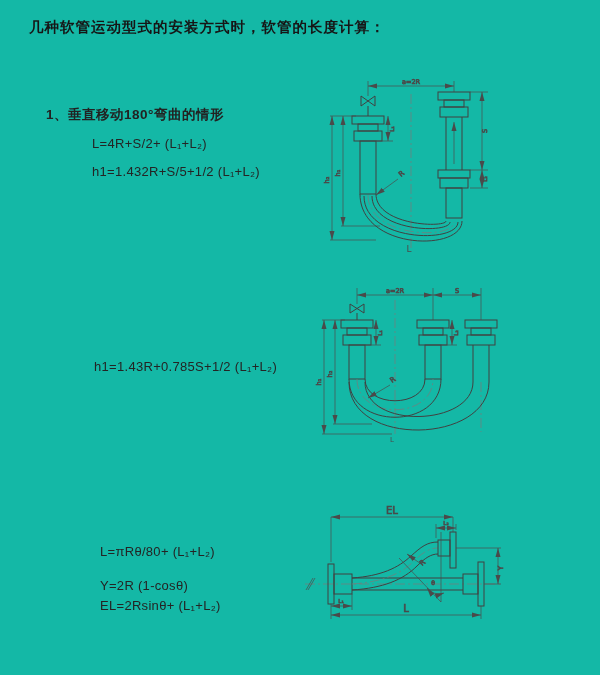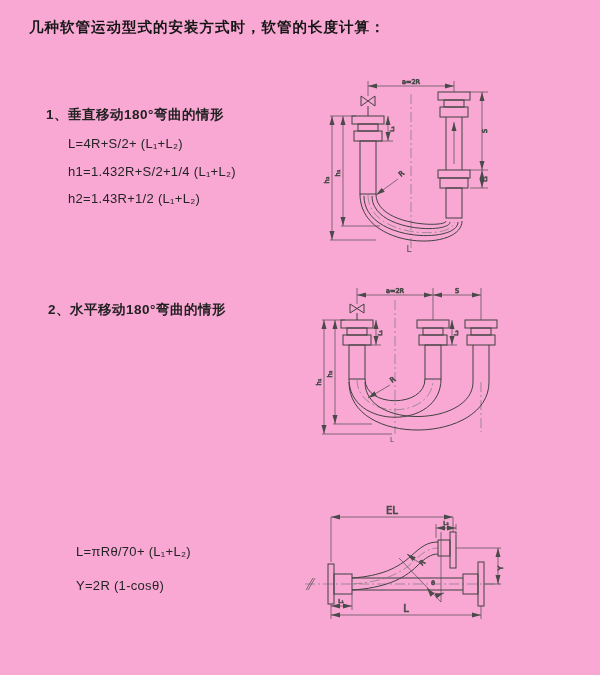--- a/index.html
+++ b/index.html
@@ -1,47 +1,47 @@
 <!DOCTYPE html>
 <html><head>
 <meta charset="utf-8">
 <style>
   html,body{margin:0;padding:0;background:#e9e9e9;}
   .page{
     position:relative;width:600px;height:675px;margin:0 auto;
-    background:#f9a8d4;overflow:hidden;
+    background:#14b8a6;overflow:hidden;
     font-family:"Liberation Sans","DejaVu Sans",sans-serif;
     color:#1b1b1b;
   }
   .t{position:absolute;white-space:nowrap;}
   .title{font-size:14.5px;font-weight:bold;letter-spacing:1px;color:#161616;}
   .heading{font-size:13.5px;font-weight:bold;letter-spacing:.5px;color:#222;text-align:center;}
-  .formula{font-size:13px;letter-spacing:.3px;color:#242424;}
+  .formula{font-size:13px;letter-spacing:.3px;color:#242424;margin-left:24px;}
   svg{position:absolute;overflow:visible;}
   svg text{font-family:"DejaVu Sans","Liberation Sans",sans-serif;fill:#4a4a4a;}
   .draw{stroke:#414141;stroke-width:1;fill:none;}
   .dim{stroke:#4a4a4a;stroke-width:.7;fill:none;}
   .cl{stroke:#7a7a7a;stroke-width:.7;fill:none;stroke-dasharray:10 3 2 3;}
 </style>
 </head>
 <body>
 
 <div class="page">
 
   <div class="t title" style="left:29px;top:18px">几种软管运动型式的安装方式时，软管的长度计算：</div>
 
   <div class="t heading" style="left:46px;top:106px">1、垂直移动180°弯曲的情形</div>
   <div class="t formula" style="left:68px;top:136px">L=4R+S/2+ (L₁+L₂)</div>
-  <div class="t formula" style="left:68px;top:164px">h1=1.432R+S/2+1/4 (L₁+L₂)</div>
-  <div class="t formula" style="left:68px;top:191px">h2=1.43R+1/2 (L₁+L₂)</div>
-
-  <div class="t heading" style="left:48px;top:301px">2、水平移动180°弯曲的情形</div>
-
-  <div class="t formula" style="left:76px;top:544px">L=πRθ/70+ (L₁+L₂)</div>
+  <div class="t formula" style="left:68px;top:164px">h1=1.432R+S/5+1/2 (L₁+L₂)</div>
+
+  <div class="t formula" style="left:70px;top:359px">h1=1.43R+0.785S+1/2 (L₁+L₂)</div>
+
+  <div class="t formula" style="left:76px;top:544px">L=πRθ/80+ (L₁+L₂)</div>
   <div class="t formula" style="left:76px;top:578px">Y=2R (1-cosθ)</div>
+  <div class="t formula" style="left:76px;top:598px">EL=2Rsinθ+ (L₁+L₂)</div>
 
   <svg style="left:312px;top:76px" width="225" height="180" viewBox="0 0 225 180">
     <defs>
       <marker id="a1" viewBox="0 0 10 10" refX="9" refY="3.5" markerWidth="10" markerHeight="10" orient="auto-start-reverse" markerUnits="userSpaceOnUse">
         <path d="M0,1 L9,3.5 L0,6 z" fill="#4a4a4a"></path>
       </marker>
       <pattern id="h1" width="5" height="5" patternUnits="userSpaceOnUse">
         <path d="M0,0 L5,5 M5,0 L0,5" stroke="#6a6a6a" stroke-width="0.6"></path>
       </pattern>
     </defs>

